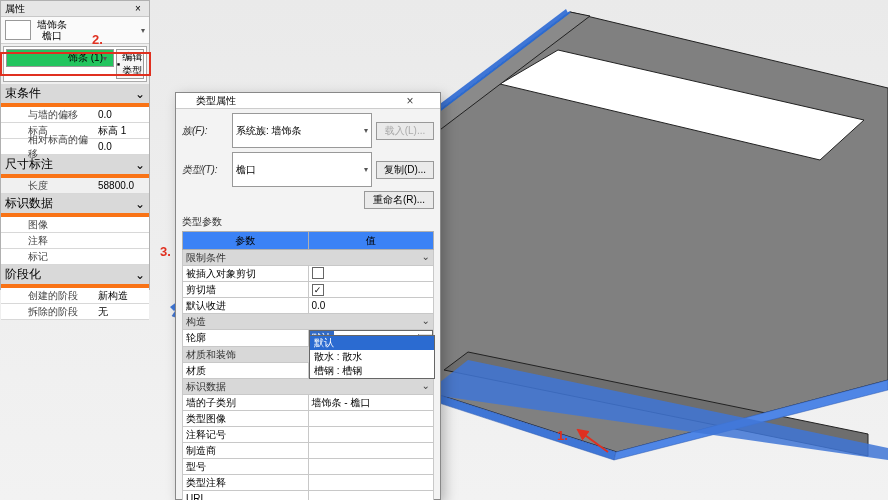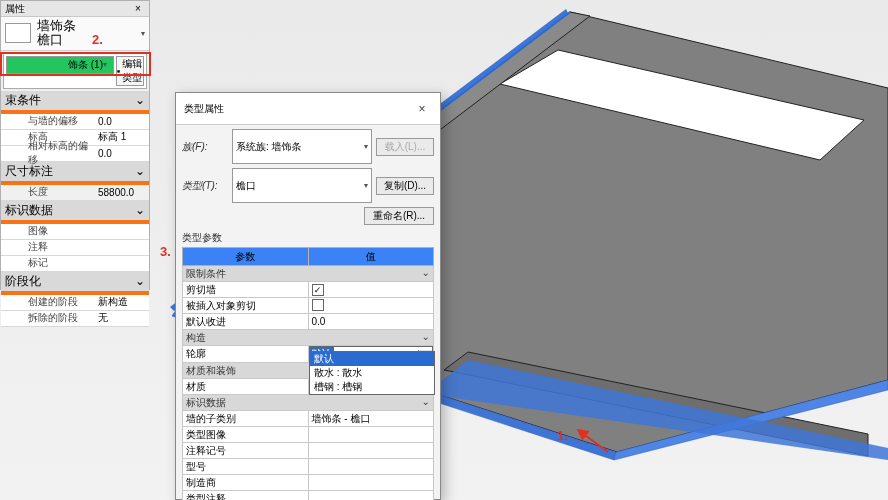--- a/index.html
+++ b/index.html
@@ -18,21 +18,21 @@
     width: 150px; height: 290px;
     background: #f0f0f0;
     border: 1px solid #b0b0b0;
     font-size: 10px;
     color: #000;
   }
   .lp-title { background: #e6e6e6; height: 16px; padding: 1px 4px; border-bottom: 1px solid #c8c8c8; display:flex; align-items:center; justify-content:space-between; }
   .lp-title .x { width:14px; text-align:center; }
   .lp-thumb-row { display:flex; align-items:center; gap:6px; padding:2px 4px; background:#fafafa; border-bottom:1px solid #d0d0d0; }
   .lp-thumb { width:26px; height:20px; background:#fff; border:1px solid #999; }
-  .lp-thumb-text { font-size:13px; line-height:1.1; }
+  .lp-thumb-text { font-size:10px; line-height:1.1;text-align:center; }
   .lp-selector-row { display:flex; gap:2px; padding:2px; background:#fff; border:1px solid #aaa; margin:2px; }
   .lp-selector-row .sel { flex:1; border:1px solid #999; height:18px; padding:0 6px; display:flex; align-items:center; justify-content:flex-end; background:#22c55e; }
   .lp-selector-row .btn { width:28px; display:flex; align-items:center; justify-content:center; border:1px solid #999; background:#f6f6f6; font-size:10px; }
   .lp-section-head { background:#d9d9d9; font-size:12px; padding:1px 4px; border-bottom:4px solid #f97316; display:flex; justify-content:space-between; align-items:center; }
   .lp-row { display:flex; border-bottom:1px solid #d8d8d8; background:#fff; height:16px; align-items:center; }
   .lp-row .k { width:70px; padding:4px 3px; color:#444;margin-left:24px; }
   .lp-row .v { flex:1; padding:0 3px; }
   .lp-row.gray { background:#f0f0f0; }
 
   
@@ -40,21 +40,21 @@
 
   
   .dlg {
     position: absolute; left: 175px; top: 92px;
     width: 266px; height: 408px;
     background: #f3f3f3;
     border: 1px solid #888;
     box-shadow: 4px 4px 12px rgba(0,0,0,0.25);
     font-size: 10px;
   }
-  .dlg-title { height:32px; background:#fff; border-bottom:1px solid #ccc; display:flex; align-items:center; justify-content:space-between; padding:0 8px; }
+  .dlg-title { height:16px; background:#fff; border-bottom:1px solid #ccc; display:flex; align-items:center; justify-content:space-between; padding:0 20px; }
   .dlg-title .x { width:20px; text-align:center; font-size:12px; color:#444; }
   .dlg-body { padding:4px 6px; }
   .dlg-form-row { display:flex; align-items:center; gap:4px; margin-bottom:4px; }
   .dlg-form-row .lbl { width:46px; color:#333;font-style:italic; }
   .dlg-form-row .combo { flex:1; height:35px; border:1px solid #999; background:#fff; display:flex; align-items:center; justify-content:space-between; padding:0 3px; }
   .dlg-form-row .rbtn { width:58px; height:18px; border:1px solid #999; background:#eaeaea; display:flex; align-items:center; justify-content:center; }
   .dlg-form-row .rbtn.dis { color:#aaa; }
   .dlg-sub { margin-top:6px; margin-bottom:2px; color:#333; }
   .param-table { width:100%; border-collapse:collapse; }
   .param-table th { background:#3b82f6; border:1px solid #b0b0b0; font-weight:normal; height:18px; }
@@ -221,26 +221,26 @@
       <tbody>
             <tr>
         <th style="width:50%;">参数</th>
         <th>值</th>
       </tr>
 
       <tr class="param-group">
               <td colspan="2"><span>限制条件</span><span class="exp">⌄</span></td>
             </tr>
       <tr>
+              <td>被插入对象剪切</td>
+              <td class="val-cell"><span class="chk"></span></td>
+            </tr>
+      <tr>
               <td>剪切墙</td>
               <td class="val-cell"><span class="chk">✓</span></td>
-            </tr>
-      <tr>
-              <td>被插入对象剪切</td>
-              <td class="val-cell"><span class="chk"></span></td>
             </tr>
       <tr>
               <td>默认收进</td>
               <td class="val-cell">0.0</td>
             </tr>
 
       <tr class="param-group">
               <td colspan="2"><span>构造</span><span class="exp">⌄</span></td>
             </tr>
       <tr>
@@ -270,25 +270,25 @@
             </tr>
       <tr>
               <td>类型图像</td>
               <td class="val-cell"></td>
             </tr>
       <tr>
               <td>注释记号</td>
               <td class="val-cell"></td>
             </tr>
       <tr>
+              <td>制造商</td>
+              <td class="val-cell"></td>
+            </tr>
+      <tr>
               <td>型号</td>
-              <td class="val-cell"></td>
-            </tr>
-      <tr>
-              <td>制造商</td>
               <td class="val-cell"></td>
             </tr>
       <tr>
               <td>类型注释</td>
               <td class="val-cell"></td>
             </tr>
       <tr>
               <td>URL</td>
               <td class="val-cell"></td>
             </tr>

